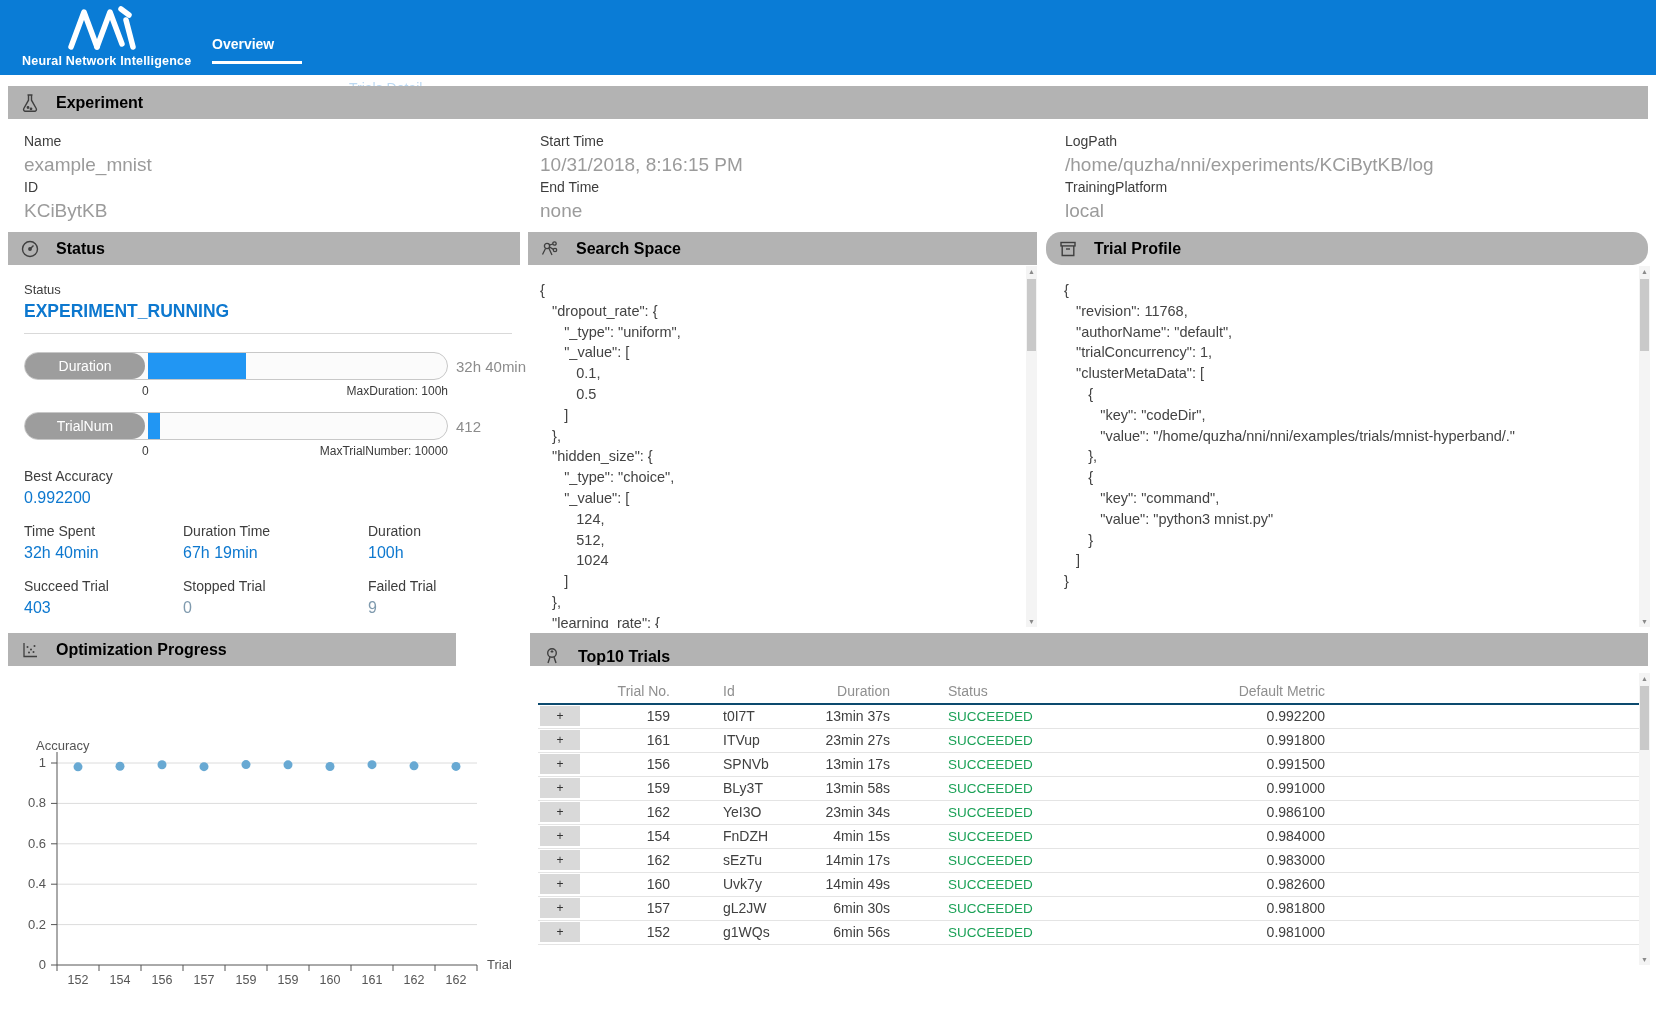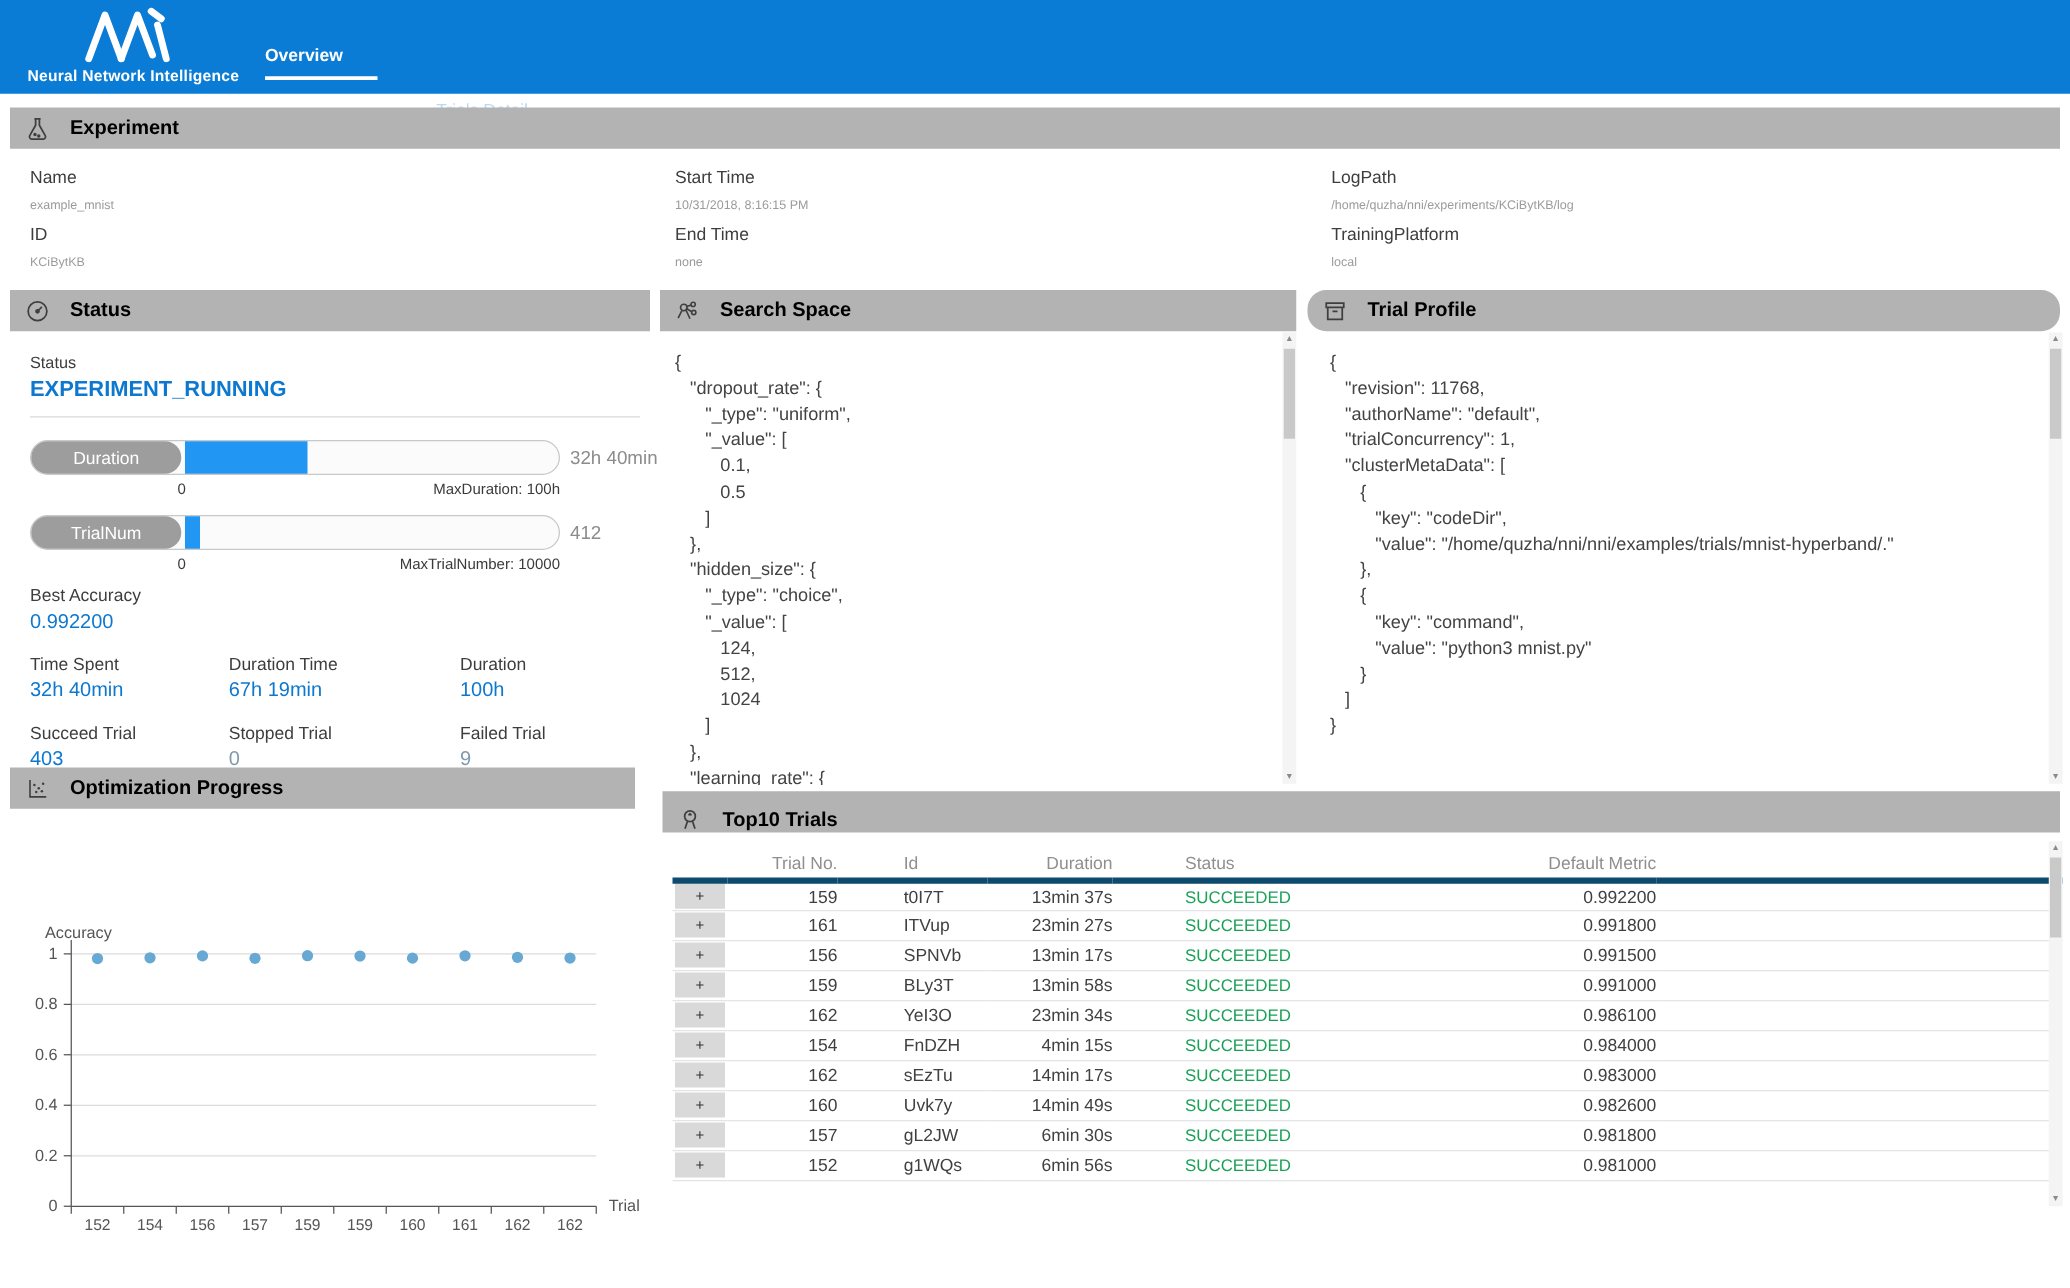--- a/index.html
+++ b/index.html
@@ -17,21 +17,21 @@
   .tab-underline { position:absolute; left:212px; top:61px; width:90px; height:2.5px; background:#fff; }
 
   
   .section-bar { position:absolute; height:33px; background:#b3b3b3; display:flex;
                  align-items:center; }
   .section-bar .sec-icon { margin-left:12px; width:20px; height:20px; display:flex; }
   .section-bar .sec-title { margin-left:16px; font-size:16px; font-weight:700; color:#000000; }
 
   
   .field-label { font-size:14px; color:#3d3d3d; height:23px; line-height:23px; }
-  .field-value { font-size:10px; color:#9b9b9b; height:23px; line-height:23px; }
+  .field-value { font-size:19px; color:#9b9b9b; height:23px; line-height:23px; }
 
   
   .small-label { font-size:13px; color:#3d3d3d; }
   .status-value { font-size:17.5px; font-weight:600; color:#0d78cf; }
   .divider { position:absolute; height:1px; background:#d9d9d9; }
 
   .pbar { position:absolute; left:24px; width:424px; height:28px; border:1px solid #c8c8c8;
           border-radius:14px; background:#fbfbfb; }
   .pbar-label { position:absolute; left:0; top:0; width:120px; height:26px; background:#9d9d9d;
                 border-radius:13px; color:#fff; font-size:14px; text-align:center; line-height:26px; }
@@ -52,21 +52,21 @@
   
   .scrollbar { position:absolute; width:11px; background:#f4f4f4; }
   .sb-btn { position:absolute; left:0; width:11px; height:11px; font-size:7px; color:#8a8a8a;
             text-align:center; line-height:11px; cursor:pointer; }
   .sb-btn.up { top:0; } .sb-btn.down { bottom:0; }
   .sb-thumb { position:absolute; left:1px; width:9px; background:#c9c9c9; cursor:pointer; }
 
   
   table.top10 { border-collapse:collapse; table-layout:fixed; width:1112px; }
   table.top10 th { font-size:14px; font-weight:400; color:#8f8f8f; height:26px;
-                   border-bottom:5px solid #0c4a6e; }
+                   border-bottom:2px solid #0c4a6e; }
   table.top10 td { font-size:14px; color:#404040; height:24px; border-bottom:1px solid #e4e4e4; }
   .col-right { text-align:right; }
   .col-id    { text-align:left; padding-left:53px; }
   .col-stat  { text-align:left; padding-left:58px; }
   .expand-btn { width:40px; height:20px; margin:0 auto; background:#d9d9d9; color:#333;
                 font-size:12px; text-align:center; line-height:20px; cursor:pointer; }
   td.expand-cell { border-bottom:none; }
   .status-succeeded { color:#1ba157; font-size:13.5px; }
 
   svg text { font-family:"Liberation Sans", sans-serif; }
@@ -246,21 +246,21 @@
          "value": "python3 mnist.py"
       }
    ]
 }</pre>
 <div class="scrollbar" style="left:1639px; top:266px; height:361px;">
   <span class="sb-btn up">▲</span>
   <div class="sb-thumb" style="top:13px; height:72px;"></div>
   <span class="sb-btn down">▼</span>
 </div>
 
-<div class="section-bar" style="left:8px; top:614px; width:500px;">
+<div class="section-bar" style="left:8px; top:633px; width:448px;">
   <span class="sec-icon">
     <svg width="20" height="20" viewBox="0 0 20 20" fill="none" stroke="#3f3f3f" stroke-width="1.3">
       <path d="M4 3 V16.5 H17"></path>
       <g fill="#3f3f3f" stroke="none">
         <circle cx="7.5" cy="7" r="1"></circle>
           <circle cx="11" cy="9.5" r="1"></circle>
         <circle cx="14.5" cy="6" r="1"></circle>
           <circle cx="9" cy="12.5" r="1"></circle>
         <circle cx="13.5" cy="12" r="1"></circle>
       </g>

